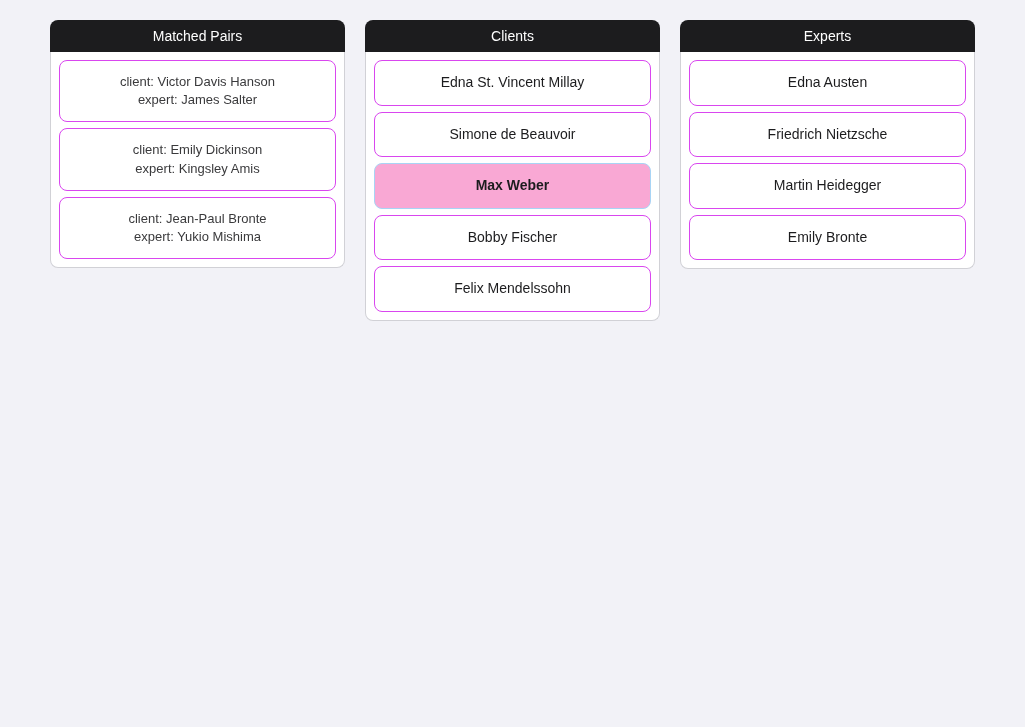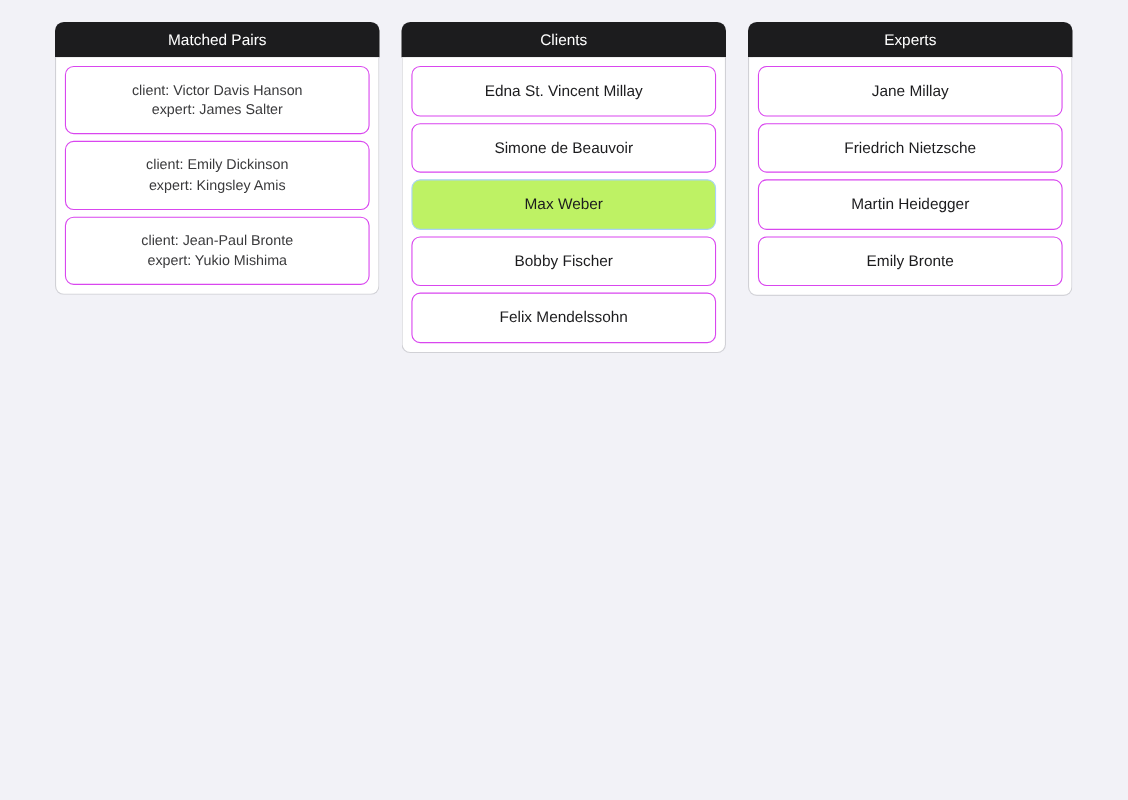--- a/index.html
+++ b/index.html
@@ -59,22 +59,23 @@
       border-radius: 8px;
       padding: 12px 16px;
       text-align: center;
       cursor: pointer;
       font-size: 14px;
       color: #1c1c1e;
       line-height: 1.4;
     }
 
     .list-item.selected {
-      background-color: #bef264;
+      background-color: #f9a8d4;
       border-color: #a8d4f5;
+      font-weight: bold;
     }
 
     .list-item.matched-pair {
       text-align: center;
       font-size: 13px;
       color: #3a3a3c;
     }
   </style>
 </head>
 <body>
@@ -117,21 +118,21 @@
       <div class="list-item">
         <span>Felix Mendelssohn</span>
       </div>
     </div>
   </div>
 
   <div class="column">
     <div class="column-header">Experts</div>
     <div class="column-body">
       <div class="list-item">
-        <span>Jane Millay</span>
+        <span>Edna Austen</span>
       </div>
       <div class="list-item">
         <span>Friedrich Nietzsche</span>
       </div>
       <div class="list-item">
         <span>Martin Heidegger</span>
       </div>
       <div class="list-item">
         <span>Emily Bronte</span>
       </div>

